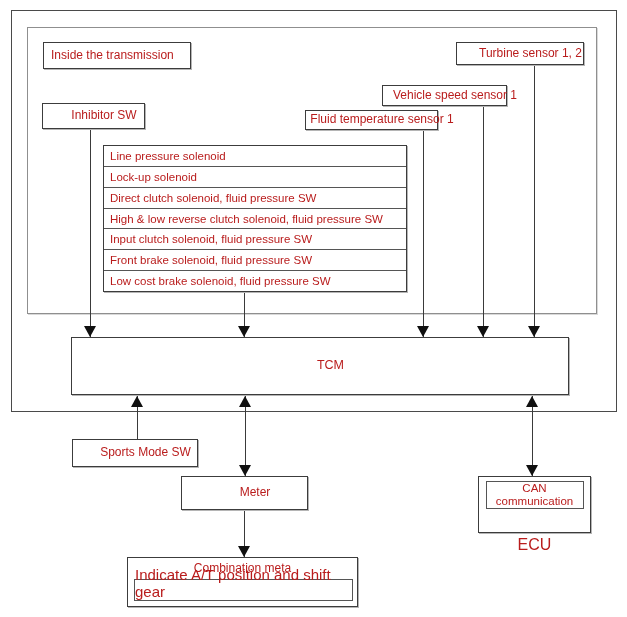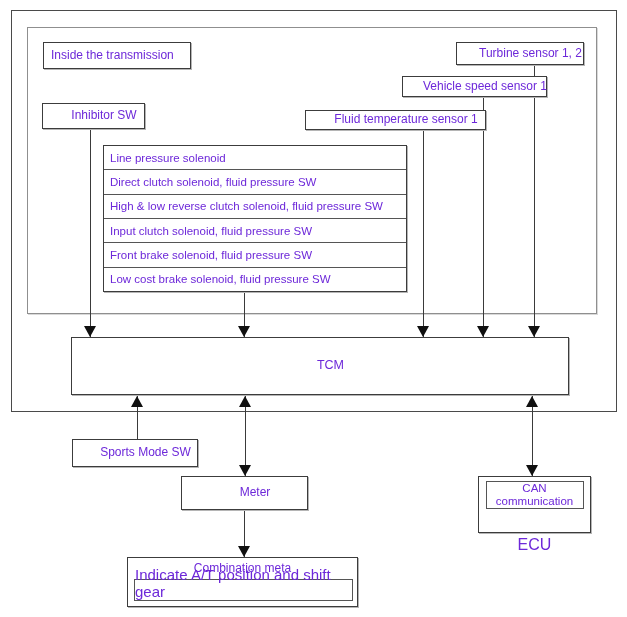--- a/index.html
+++ b/index.html
@@ -1,17 +1,17 @@
 <!DOCTYPE html>
 <html><head>
 <meta charset="utf-8">
 <style>
   html,body{margin:0;padding:0;background:#ffffff;}
   .stage{position:relative;width:627px;height:617px;background:#fff;
-         font-family:"Liberation Sans", sans-serif;color:#6d28d9;overflow:hidden;}
+         font-family:"Liberation Sans", sans-serif;color:#b91c1c;overflow:hidden;}
   .frame{position:absolute;background:transparent;}
   .outer{border:1px solid #4a4a4a;}
   .inner{border:1px solid #8f8f8f;box-shadow:1px 1px 0 #d9d9d9;}
   .box{position:absolute;background:#fff;border:1px solid #3c3c3c;
        box-shadow:1px 1px 0 #b5b5b5;display:flex;align-items:center;
        font-size:12px;line-height:1.1;box-sizing:border-box;white-space:nowrap;}
   .center{justify-content:center;padding-left:21px;}
   .padL{padding-left:7px;}
   .soltable{position:absolute;background:#fff;border:1px solid #3c3c3c;
             box-shadow:1px 1px 0 #b5b5b5;display:flex;flex-direction:column;
@@ -74,31 +74,34 @@
   </div>
 
   <div class="box center" style="left:42px;top:103px;width:103px;height:26px;">
     <span>Inhibitor SW</span>
   </div>
 
   <div class="box center" style="left:456px;top:42px;width:128px;height:23px;">
     <span>Turbine sensor 1, 2</span>
   </div>
 
-  <div class="box center" style="left:382px;top:76px;width:145px;height:21px;margin-left:20px;">
+  <div class="box center" style="left:382px;top:85px;width:125px;height:21px;">
     <span>Vehicle speed sensor 1</span>
   </div>
 
-  <div class="box center" style="left:305px;top:110px;width:181px;height:20px;">
+  <div class="box center" style="left:305px;top:110px;width:133px;height:20px;">
     <span>Fluid temperature sensor 1</span>
   </div>
 
   <div class="soltable" style="left:103px;top:145px;width:304px;height:147px;">
     <div class="trow">
         <span>Line pressure solenoid</span>
+      </div>
+    <div class="trow">
+        <span>Lock-up solenoid</span>
       </div>
     <div class="trow">
         <span>Direct clutch solenoid, fluid pressure SW</span>
       </div>
     <div class="trow">
         <span>High &amp; low reverse clutch solenoid, fluid pressure SW</span>
       </div>
     <div class="trow">
         <span>Input clutch solenoid, fluid pressure SW</span>
       </div>

